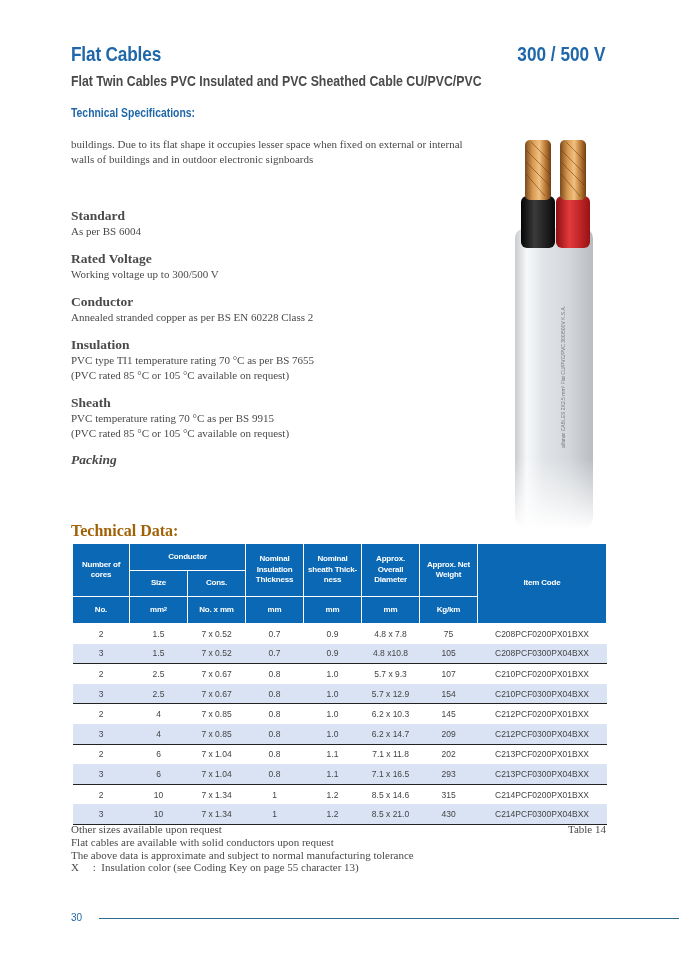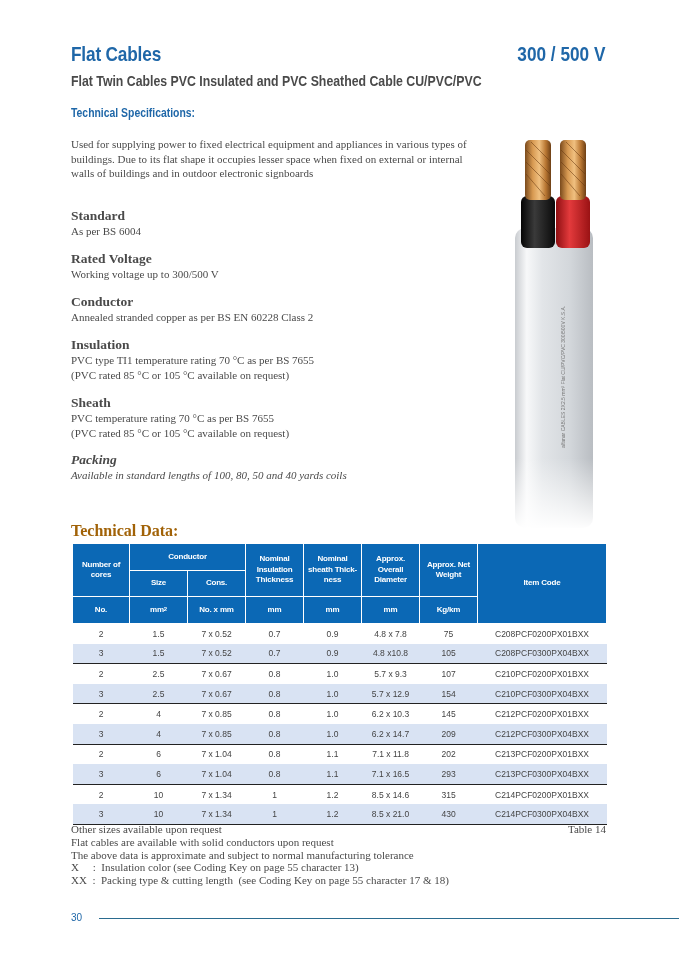--- a/index.html
+++ b/index.html
@@ -31,21 +31,20 @@
 </style>
 </head>
 <body>
 
 <div class="abs title">Flat Cables</div>
 <div class="abs voltage">300 / 500 V</div>
 <div class="abs subtitle">Flat Twin Cables PVC Insulated and PVC Sheathed Cable CU/PVC/PVC</div>
 <div class="abs techspec">Technical Specifications:</div>
 
 <div class="abs section" style="top:137px;">
-  <p>Used for supplying power to fixed electrical equipment and appliances in various types of</p>
   <p>buildings. Due to its flat shape it occupies lesser space when fixed on external or internal</p>
   <p>walls of buildings and in outdoor electronic signboards</p>
 </div>
 <div class="abs section" style="top:208px;">
   <h3>Standard</h3>
   <p>As per BS 6004</p>
 </div>
 <div class="abs section" style="top:251px;">
   <h3>Rated Voltage</h3>
   <p>Working voltage up to 300/500 V</p>
@@ -54,26 +53,25 @@
   <h3>Conductor</h3>
   <p>Annealed stranded copper as per BS EN 60228 Class 2</p>
 </div>
 <div class="abs section" style="top:337px;">
   <h3>Insulation</h3>
   <p>PVC type TI1 temperature rating 70 °C as per BS 7655</p>
   <p>(PVC rated 85 °C or 105 °C available on request)</p>
 </div>
 <div class="abs section" style="top:395px;">
   <h3>Sheath</h3>
-  <p>PVC temperature rating 70 °C as per BS 7655</p>
+  <p>PVC temperature rating 70 °C as per BS 9915</p>
   <p>(PVC rated 85 °C or 105 °C available on request)</p>
 </div>
 <div class="abs section" style="top:452px;font-style:italic;">
   <h3>Packing</h3>
-  <p>Available in standard lengths of 100, 80, 50 and 40 yards coils</p>
 </div>
 
 <svg class="abs cable" viewBox="0 0 100 400">
   <defs>
     <linearGradient id="sheathG" x1="0" x2="1" y1="0" y2="0">
       <stop offset="0" stop-color="#c9ccd0"></stop>
       <stop offset="0.15" stop-color="#f7f8f9"></stop>
       <stop offset="0.35" stop-color="#e2e5e8"></stop>
       <stop offset="0.7" stop-color="#d3d7db"></stop>
       <stop offset="1" stop-color="#b9bdc2"></stop>
@@ -262,18 +260,17 @@
         <td>C214PCF0300PX04BXX</td>
       </tr>
     </tbody>
 </table>
 
 <div class="abs notes">
   <div>Other sizes available upon request</div>
   <div>Flat cables are available with solid conductors upon request</div>
   <div>The above data is approximate and subject to normal manufacturing tolerance</div>
   <div>X     :  Insulation color (see Coding Key on page 55 character 13)</div>
-  <div>XX  :  Packing type &amp; cutting length  (see Coding Key on page 55 character 17 &amp; 18)</div>
 </div>
 <div class="abs tableno">Table 14</div>
 
 <div class="abs pagenum">30</div>
 <div class="abs footline"></div>
 
 </body></html>

